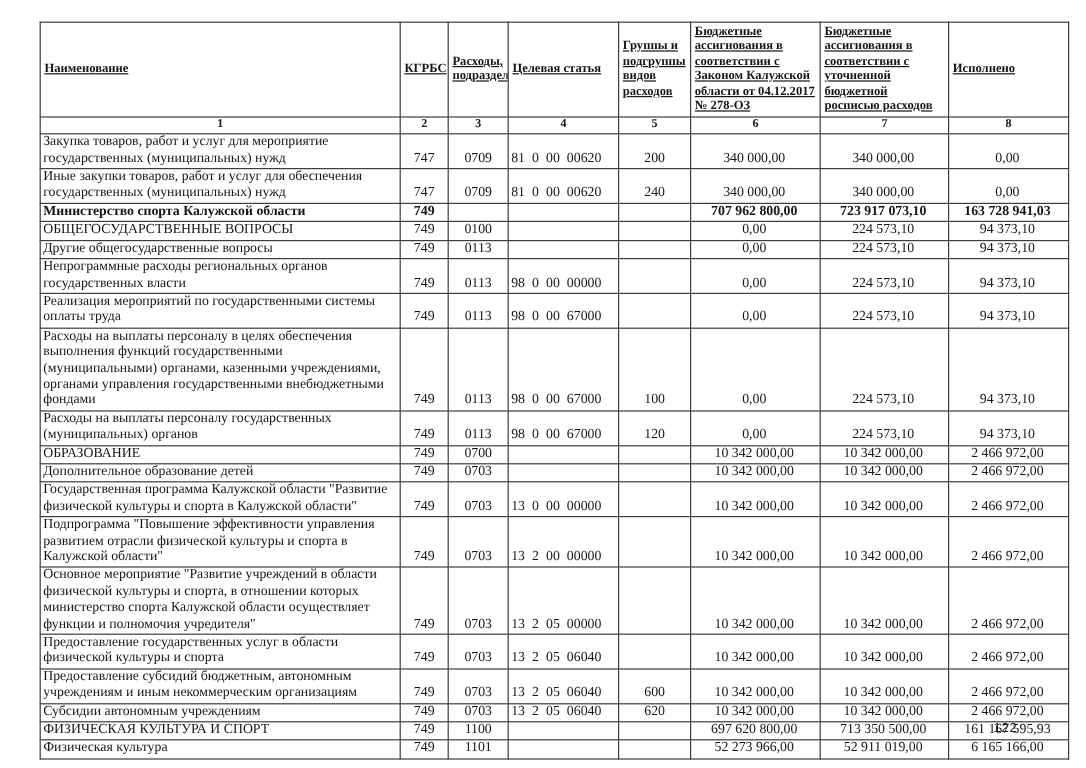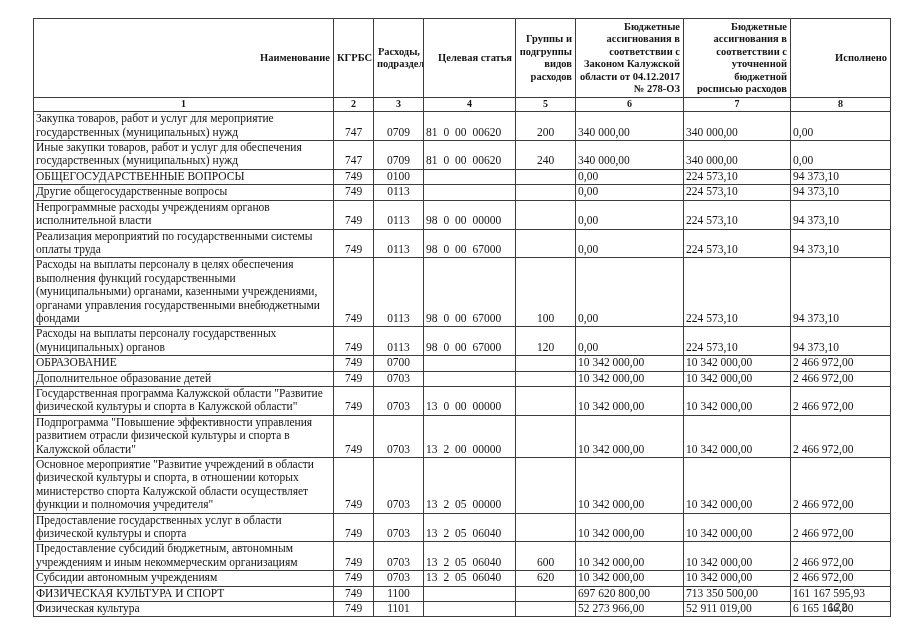--- a/index.html
+++ b/index.html
@@ -31,24 +31,25 @@
   table.budget-table th,
   table.budget-table td {
     border: 1px solid #3c3c3c;
     overflow: hidden;
   }
   
   thead th.hdr {
     font-weight: bold;
     font-size: 10.5px;
     line-height: 1.18;
-    text-align: right;
+    text-align: left;
     vertical-align: middle;
     padding: 2px 3px;
     height: 72px;
+    text-decoration: underline;
   }
   thead tr.col-nums th {
     font-weight: bold;
     font-size: 10px;
     line-height: 1;
     text-align: center;
     vertical-align: middle;
     padding: 1px 0 2px 0;
     height: 10px;
   }
@@ -68,21 +69,21 @@
     padding: 0 2px 1px 2px;
   }
   tbody td.c-code {
     text-align: left;
     vertical-align: bottom;
     padding: 0 2px 1px 2px;
     white-space: nowrap;
     word-spacing: 3px;
   }
   tbody td.c-right {
-    text-align: left;
+    text-align: center;
     vertical-align: bottom;
     padding: 0 4px 1px 2px;
     white-space: nowrap;
   }
   tbody tr.bold td {
     font-weight: bold;
   }
   .page-number {
     position: absolute;
     left: 828px;
@@ -145,20 +146,30 @@
         <tr>
     <td class="c-name">Иные закупки товаров, работ и услуг для обеспечения государственных (муниципальных) нужд</td>
     <td class="c-center">747</td>
     <td class="c-center">0709</td>
     <td class="c-code">81 0 00 00620</td>
     <td class="c-center">240</td>
     <td class="c-right">340 000,00</td>
     <td class="c-right">340 000,00</td>
     <td class="c-right">0,00</td>
   </tr>
+        <tr class="bold">
+    <td class="c-name">Министерство спорта Калужской области</td>
+    <td class="c-center">749</td>
+    <td class="c-center"></td>
+    <td class="c-code"></td>
+    <td class="c-center"></td>
+    <td class="c-right">707 962 800,00</td>
+    <td class="c-right">723 917 073,10</td>
+    <td class="c-right">163 728 941,03</td>
+  </tr>
         <tr>
     <td class="c-name">ОБЩЕГОСУДАРСТВЕННЫЕ ВОПРОСЫ</td>
     <td class="c-center">749</td>
     <td class="c-center">0100</td>
     <td class="c-code"></td>
     <td class="c-center"></td>
     <td class="c-right">0,00</td>
     <td class="c-right">224 573,10</td>
     <td class="c-right">94 373,10</td>
   </tr>
@@ -166,21 +177,21 @@
     <td class="c-name">Другие общегосударственные вопросы</td>
     <td class="c-center">749</td>
     <td class="c-center">0113</td>
     <td class="c-code"></td>
     <td class="c-center"></td>
     <td class="c-right">0,00</td>
     <td class="c-right">224 573,10</td>
     <td class="c-right">94 373,10</td>
   </tr>
         <tr>
-    <td class="c-name">Непрограммные расходы учреждениям органов исполнительной власти</td>
+    <td class="c-name">Непрограммные расходы региональных органов государственных власти</td>
     <td class="c-center">749</td>
     <td class="c-center">0113</td>
     <td class="c-code">98 0 00 00000</td>
     <td class="c-center"></td>
     <td class="c-right">0,00</td>
     <td class="c-right">224 573,10</td>
     <td class="c-right">94 373,10</td>
   </tr>
         <tr>
     <td class="c-name">Реализация мероприятий по государственными системы оплаты труда</td>

